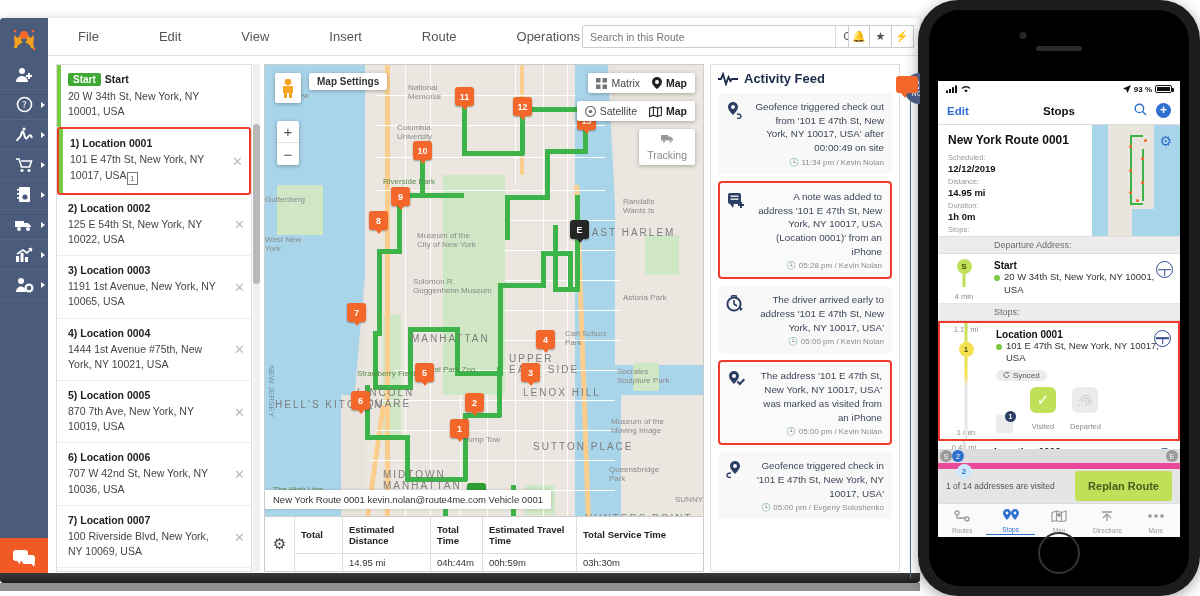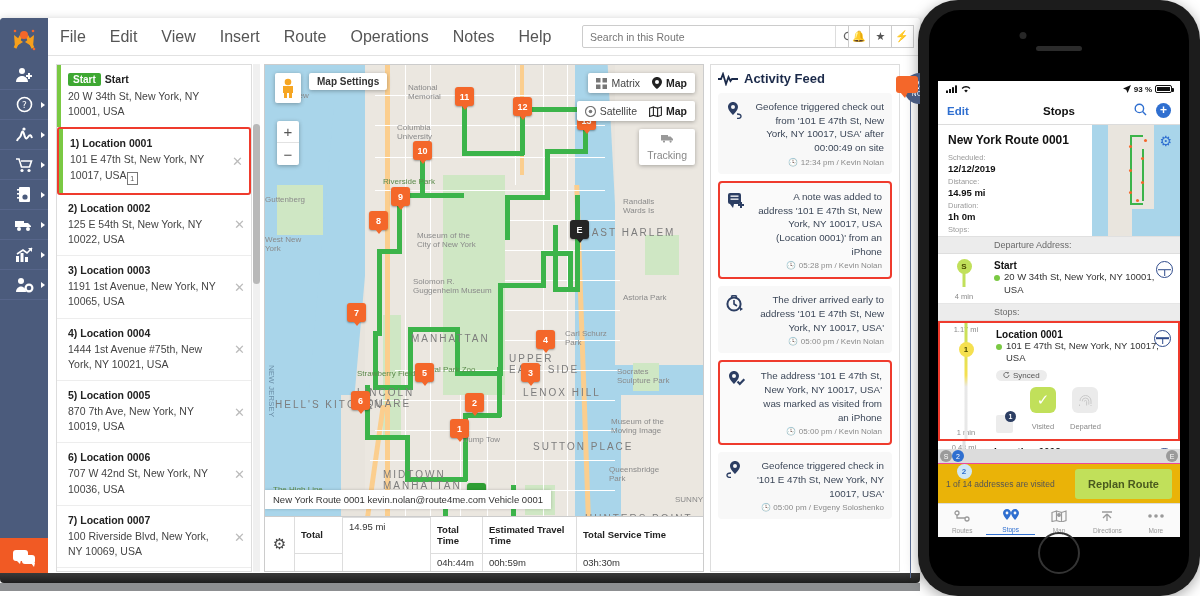--- a/index.html
+++ b/index.html
@@ -55,21 +55,21 @@
     background: #f15a24; display: flex; align-items: center; justify-content: center;
   }
 
   
   .menubar {
     position: absolute; left: 48px; top: 0; right: 0; height: 38px;
     background: #fff; border-bottom: 1px solid #e2e2e2;
     display: flex; align-items: center;
   }
   .menu-item {
-    font-size: 16px; color: #555; padding: 0 12px; line-height: 38px;
+    font-size: 13px; color: #555; padding: 0 30px; line-height: 38px;
     white-space: nowrap;
   }
   .searchwrap {
     position: absolute; right: 58px; top: 7px;
     width: 280px; height: 23px;
     border: 1px solid #ccc; border-radius: 2px; background: #fff;
     display: flex; align-items: flex-start;
   }
   .searchwrap input {
     border: none; outline: none; flex: 1; height: 21px;
@@ -406,21 +406,21 @@
   .act-sq {
     width: 26px; height: 26px; border-radius: 6px; margin: 0 auto 2px;
     display: flex; align-items: center; justify-content: center;
     font-size: 15px; color: #fff;
   }
   .act-sq.visited { background: #c1e05a; }
   .act-sq.dep { background: #ebebeb; color: #c4c4c4; font-size: 14px; }
   .act-lb { font-size: 7.5px; color: #8a8a8a; }
   .ph-footer {
     position: absolute; left: 0; right: 0; bottom: 34px; height: 40px;
-    background: #eab308; border-top: 1px solid #ec4899;
+    background: #e5e5e5; border-top: 6px solid #ec4899;
     display: flex; align-items: center; padding: 0 8px; gap: 8px;
   }
   .ph-footer .txt { font-size: 8.5px; color: #555; flex: 1; }
   .replan {
     background: #c1e05a; color: #4a5a1e; font-size: 11px; font-weight: bold;
     padding: 9px 13px; border-radius: 3px; border: none;
   }
   .ph-tabs {
     position: absolute; left: 0; right: 0; bottom: 0; height: 34px;
     background: #fafafa; border-top: 1px solid #dcdcdc;
@@ -810,20 +810,21 @@
     <div class="routebar">New York Route 0001 kevin.nolan@route4me.com Vehicle 0001</div>
   </div>
 
   <div class="summary">
     <div class="sum-gear">⚙</div>
     <div class="sum-col" style="width:48px;">
       <div class="sum-h">Total</div>
       <div class="sum-v"></div>
     </div>
     <div class="sum-col" style="width:88px;">
+      <div class="sum-h">Estimated Distance</div>
       <div class="sum-v">14.95 mi</div>
     </div>
     <div class="sum-col" style="width:52px;">
       <div class="sum-h">Total Time</div>
       <div class="sum-v">04h:44m</div>
     </div>
     <div class="sum-col" style="width:94px;">
       <div class="sum-h">Estimated Travel Time</div>
       <div class="sum-v">00h:59m</div>
     </div>
@@ -843,21 +844,21 @@
 
     <div class="feed-card">
       <span class="feed-ico">
         <svg width="18" height="18" viewBox="0 0 18 18" fill="#2c3e63">
             <path d="M7 0C4.2 0 2 2.2 2 5c0 3.4 5 8 5 8s5-4.6 5-8c0-2.8-2.2-5-5-5zm0 7a2 2 0 110-4 2 2 0 010 4z"></path>
             <path d="M11 12c2 0 4 .8 4 2.2 0 1.4-2 2.2-4 2.2" fill="none" stroke="#2c3e63" stroke-width="1.4"></path>
           </svg>
       </span>
       <span class="feed-body">
         <span class="feed-txt" style="display:block;">Geofence triggered check out from '101 E 47th St, New York, NY 10017, USA' after 00:00:49 on site</span>
-        <span class="feed-meta" style="display:block;">🕓 <span>12:34 pm / Kevin Nolan</span></span>
+        <span class="feed-meta" style="display:block;">🕓 <span>11:34 pm / Kevin Nolan</span></span>
       </span>
     </div>
 
     <div class="feed-card hl">
       <span class="feed-ico">
         <svg width="18" height="18" viewBox="0 0 18 18" fill="#2c3e63">
             <rect x="0" y="1" width="13" height="11" rx="2"></rect>
             <path d="M2 12h4l-1 4z"></path>
             <rect x="2.5" y="3.5" width="8" height="1.3" fill="#fff"></rect>
             <rect x="2.5" y="6.5" width="8" height="1.3" fill="#fff"></rect>

